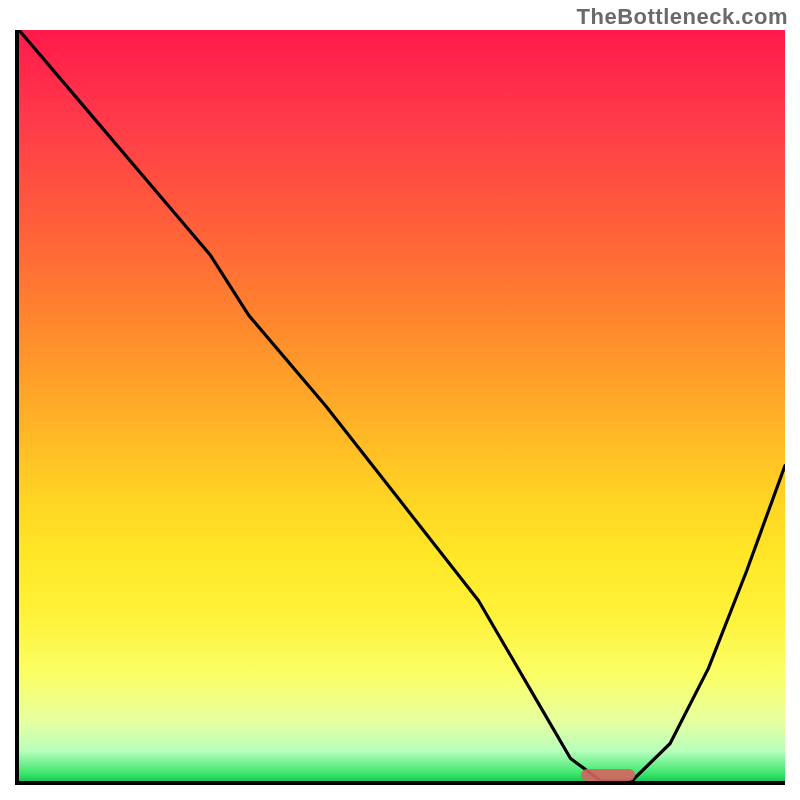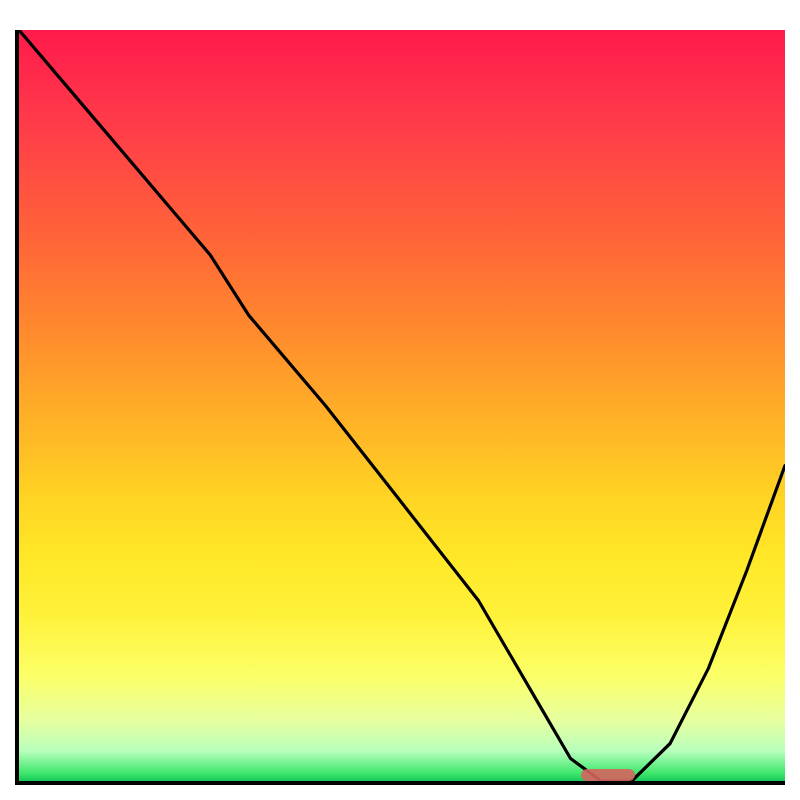--- a/index.html
+++ b/index.html
@@ -69,20 +69,21 @@
     border-radius: 6px;
     background: #d6645f;
     opacity: 0.9;
   }
 </style>
 </head>
 <body>
 
 <div class="container">
 
+  <div class="watermark">TheBottleneck.com</div>
 
   <div class="plot-frame">
     <div class="gradient-bg"></div>
 
     <svg class="curve" viewBox="0 0 770 755" preserveAspectRatio="none">
       <path id="curve-path" fill="none" stroke="#000" stroke-width="3.2" stroke-linecap="round" stroke-linejoin="round" d="M0.0 0.0 L77.0 90.6 L154.0 181.2 L192.5 226.5 L231.0 286.9 L308.0 377.5 L385.0 475.6 L462.0 573.8 L523.6 679.5 L554.4 732.4 L585.2 755.0 L616.0 755.0 L654.5 717.3 L693.0 641.8 L731.5 543.6 L770.0 437.9"></path>
     </svg>
 
     <div id="marker" class="marker" style="left: 562.1px; width: 53.9px; bottom: 0px;"></div>
   </div>

